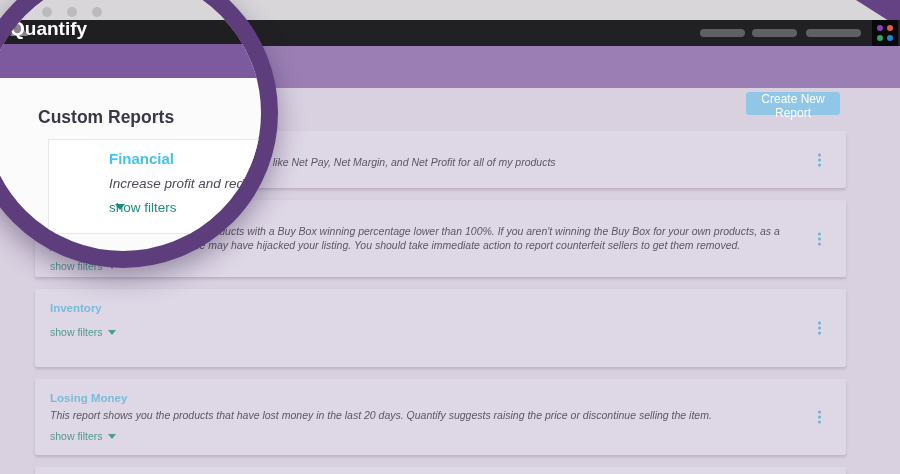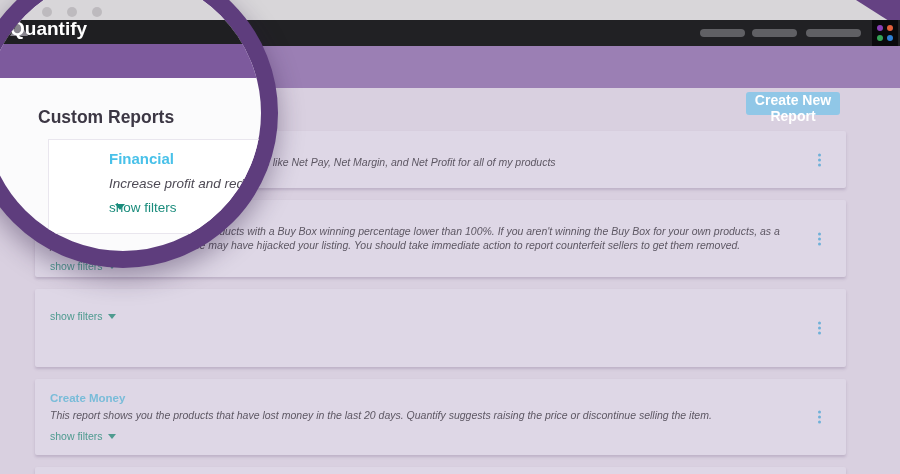--- a/index.html
+++ b/index.html
@@ -13,21 +13,21 @@
   .brand { position:absolute; left:8px; top:3px; color:#fff; font-size:15px; font-weight:bold; letter-spacing:.2px; display:flex; align-items:center; }
   .logo-tri { width:0; height:0; border-left:7px solid transparent; border-right:7px solid transparent; border-bottom:12px solid #9a97a0; margin-right:-6px; opacity:.85; }
   .nav-pill { position:absolute; top:9px; height:8px; border-radius:4px; background:#606064; }
   .apps-grid { position:absolute; right:2px; top:0; width:26px; height:26px; background:#0a0a0c; display:grid; grid-template-columns:6px 6px; grid-gap:4px; justify-content:center; align-content:center; }
   .apps-grid i { width:6px; height:6px; border-radius:50%; display:block; }
   .band { position:absolute; left:0; top:46px; width:900px; height:42px; background:#9b7fb4; }
   .corner-wedge { position:absolute; right:0; top:0; width:44px; height:28px; background:#654283; clip-path:polygon(100% 0, 0 0, 100% 100%); }
 
   .content { position:absolute; left:0; top:88px; width:900px; height:386px; background:#d9d0e0; }
   .page-title { position:absolute; left:35px; top:10px; font-size:15px; font-weight:bold; color:#49424f; }
-  .create-btn { position:absolute; left:746px; top:4px; width:94px; height:23px; background:#90c7e7; border:none; border-radius:3px; color:#fff; font-family:"Liberation Sans",sans-serif; font-size:14px; font-weight:bold; cursor:pointer; }
+  .create-btn { position:absolute; left:746px; top:4px; width:94px; height:23px; background:#90c7e7; border:none; border-radius:3px; color:#fff; font-family:"Liberation Sans",sans-serif; font-size:12px; font-weight:normal; cursor:pointer; }
 
   .card { position:absolute; left:35px; width:811px; background:#ded7e6; border-radius:2px; box-shadow:0 2px 3px rgba(90,70,110,.22); padding:8px 60px 0 15px; }
   .card-title { font-size:11.5px; font-weight:bold; color:#79bcd9; margin-bottom:4px; white-space:nowrap; }
   .card-desc { font-size:10.5px; font-style:italic; color:#5d5763; line-height:14px; white-space:nowrap; }
   .card-desc.wrap { white-space:normal; max-width:735px; }
   .card-filters { font-size:10.5px; color:#4f9b90; margin-top:8px; cursor:pointer; display:inline-flex; align-items:center; }
   .arrow-down { width:0; height:0; border-left:4px solid transparent; border-right:4px solid transparent; border-top:5px solid currentColor; display:inline-block; margin-left:5px; }
   .kebab { position:absolute; right:22px; top:50%; transform:translateY(-50%); display:flex; flex-direction:column; gap:2px; cursor:pointer; padding:3px; }
   .kebab i { width:3px; height:3px; border-radius:50%; background:#6fb0d8; display:block; }
 
@@ -103,33 +103,34 @@
       <span class="arrow-down"></span>
     </div>
     <div class="kebab">
         <i></i>
         <i></i>
         <i></i>
       </div>
   </div>
 
   <div class="card" style="top:201px;height:78px;padding-top:13px">
+    <div class="card-title">Inventory</div>
     <div class="card-filters">
       <span>show filters</span>
       <span class="arrow-down"></span>
     </div>
     <div class="kebab">
         <i></i>
         <i></i>
         <i></i>
       </div>
   </div>
 
   <div class="card" style="top:291px;height:76px;padding-top:13px">
-    <div class="card-title">Create Money</div>
+    <div class="card-title">Losing Money</div>
     <div class="card-desc">This report shows you the products that have lost money in the last 20 days. Quantify suggests raising the price or discontinue selling the item.</div>
     <div class="card-filters">
       <span>show filters</span>
       <span class="arrow-down"></span>
     </div>
     <div class="kebab">
         <i></i>
         <i></i>
         <i></i>
       </div>

